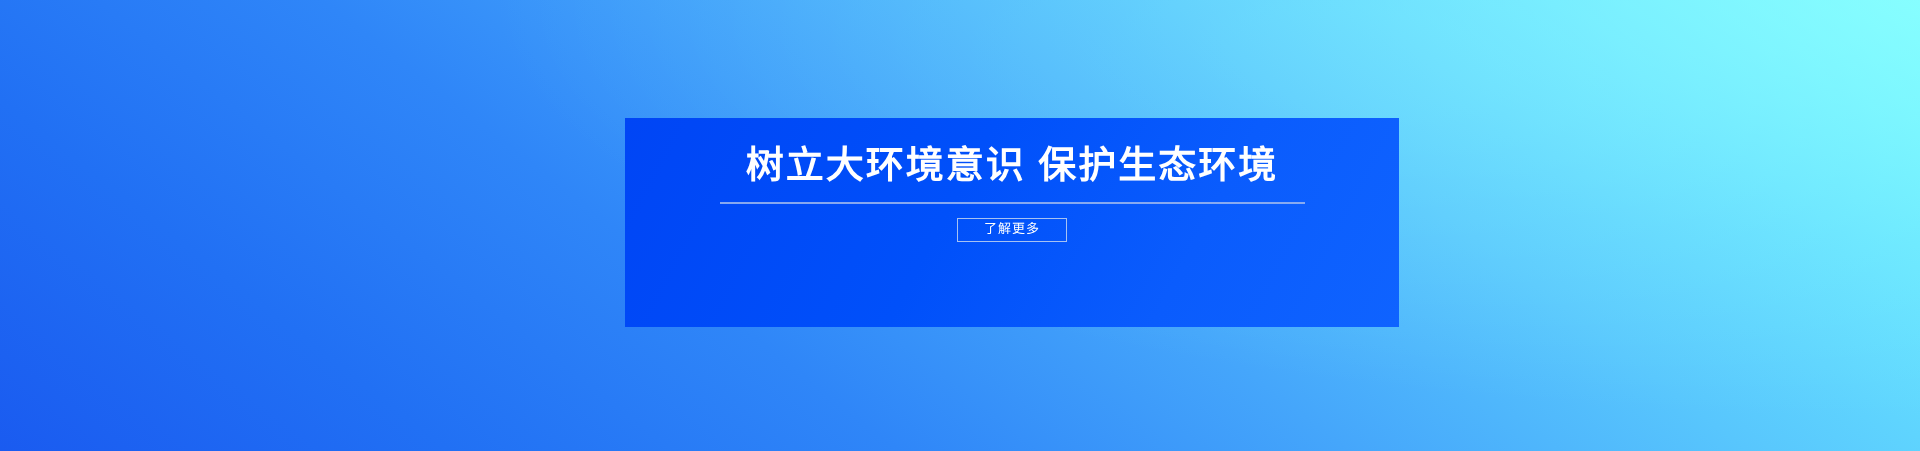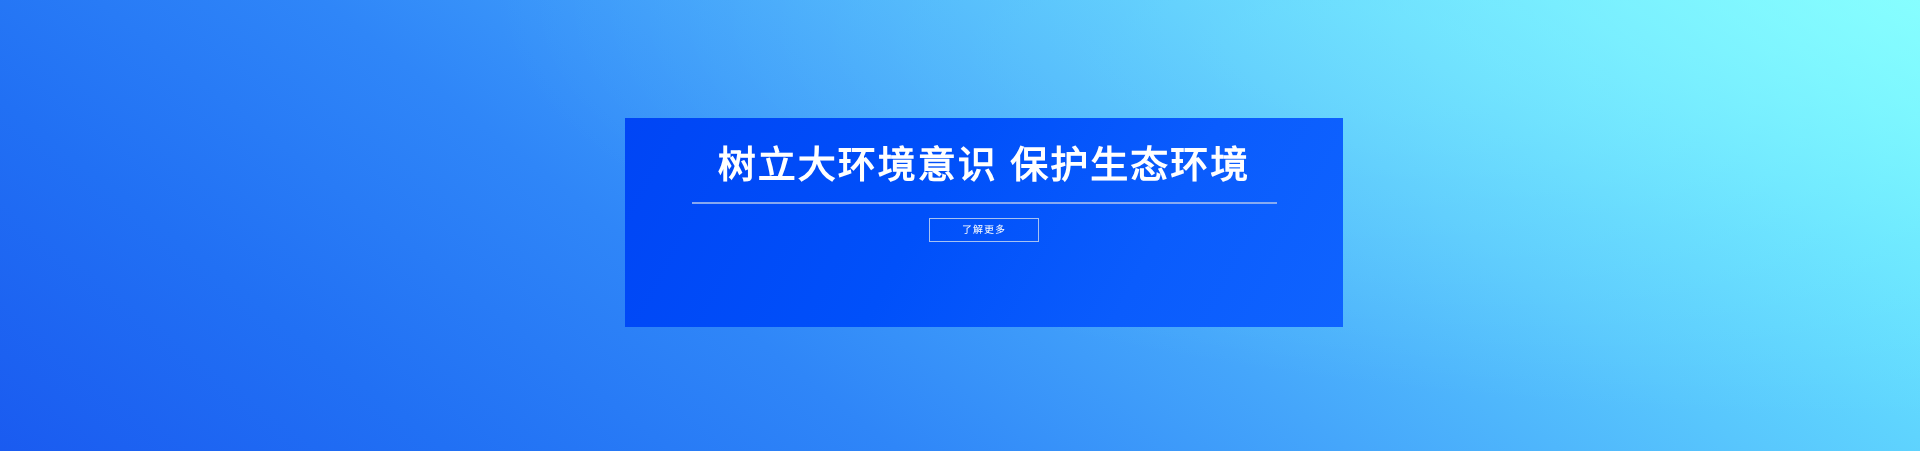--- a/index.html
+++ b/index.html
@@ -37,21 +37,21 @@
                 rgba(150, 255, 255, 0.18) 35%,
                 rgba(150, 255, 255, 0) 62%);
     pointer-events: none;
   }
 
   
   #card {
     position: absolute;
     left: 625px;
     top: 118px;
-    width: 718px;
+    width: 774px;
     height: 209px;
     background-image: linear-gradient(118deg, #0045f5 0%, #0050fa 42%, #0a5cfd 72%, #0f63ff 100%);
     box-sizing: border-box;
     display: flex;
     flex-direction: column;
     align-items: center;
   }
 
   #card-title {
     margin-top: 26px;
@@ -82,22 +82,22 @@
     text-align: center;
   }
 
   #card-cta {
     margin-top: 14px;
     width: 110px;
     height: 24px;
     border: 1px solid #a7c2f2;
     background: transparent;
     color: #ffffff;
-    font-family: Liberation Sans, sans-serif;
-    font-size: 10px;
+    font-family: Liberation Mono, monospace;
+    font-size: 13px;
     line-height: 22px;
     text-align: center;
     letter-spacing: 1px;
     padding: 0;
     cursor: pointer;
     box-sizing: border-box;
   }
 </style>
 </head>
 <body>

